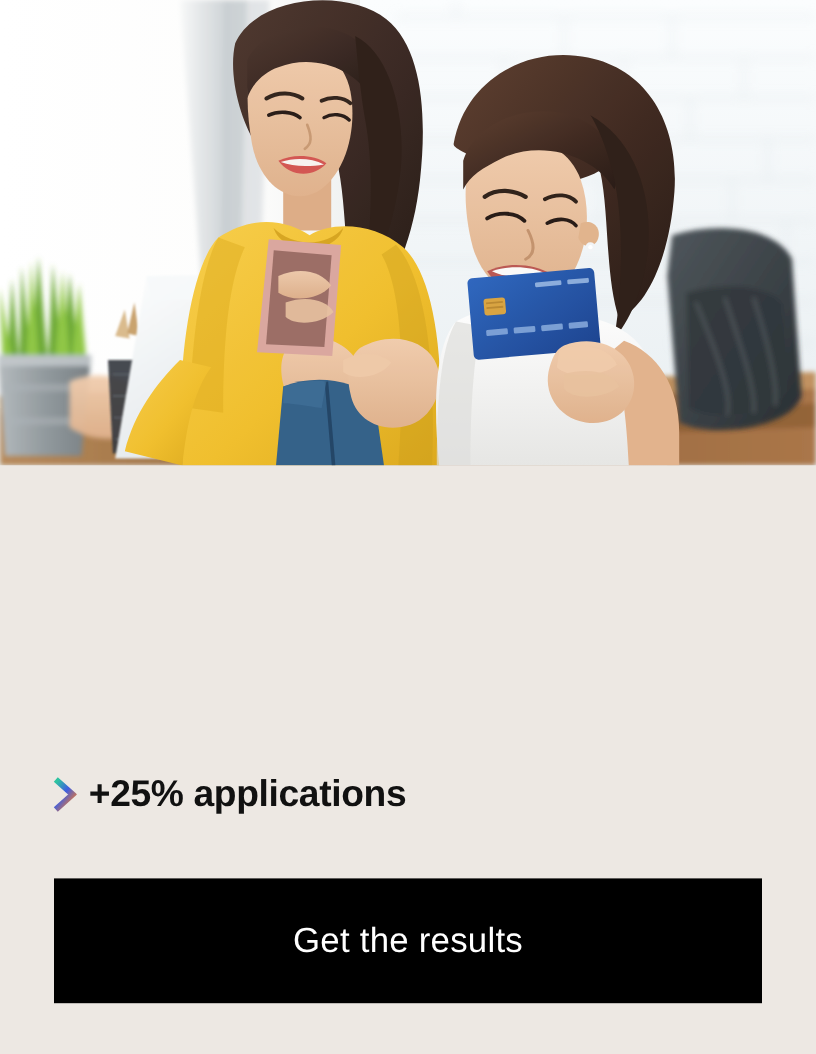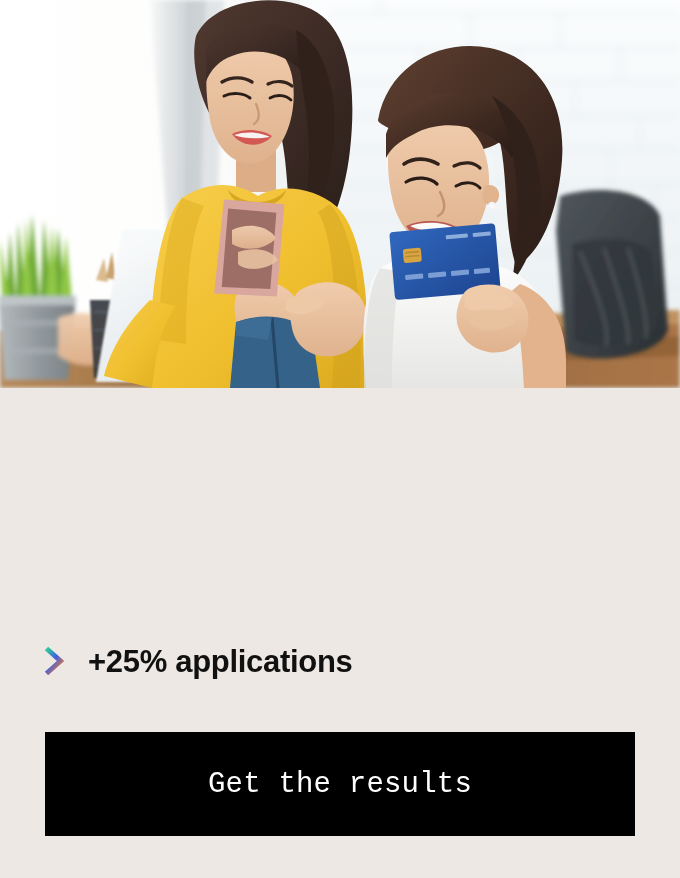--- a/index.html
+++ b/index.html
@@ -53,22 +53,22 @@
     font-weight: 700;
     letter-spacing: -0.4px;
     color: #1a1a1a;
   }
 
   .stat-row {
     position: absolute;
     left: 44px;
     top: 258px;
     display: flex;
-    align-items: flex-start;
-    gap: 24px;
+    align-items: flex-end;
+    gap: 10px;
   }
   .chevron-icon {
     display: block;
     width: 20px;
     height: 30px;
     flex: 0 0 auto;
   }
   .stat-text {
     font-size: 31px;
     font-weight: 700;
@@ -80,21 +80,21 @@
   .cta-button {
     position: absolute;
     left: 45px;
     top: 344px;
     width: 590px;
     height: 104px;
     background: #000000;
     border: none;
     border-radius: 0;
     color: #ffffff;
-    font-family: Liberation Mono, monospace;
+    font-family: Liberation Sans, sans-serif;
     font-size: 29px;
     font-weight: 400;
     letter-spacing: 0.2px;
     cursor: pointer;
     padding: 0;
     display: flex;
     align-items: center;
     justify-content: center;
   }
 </style>

